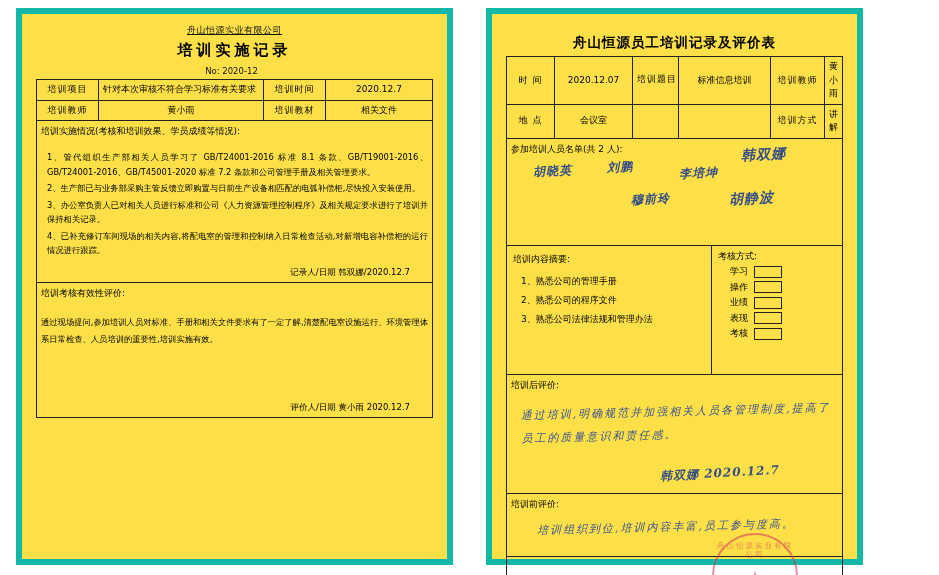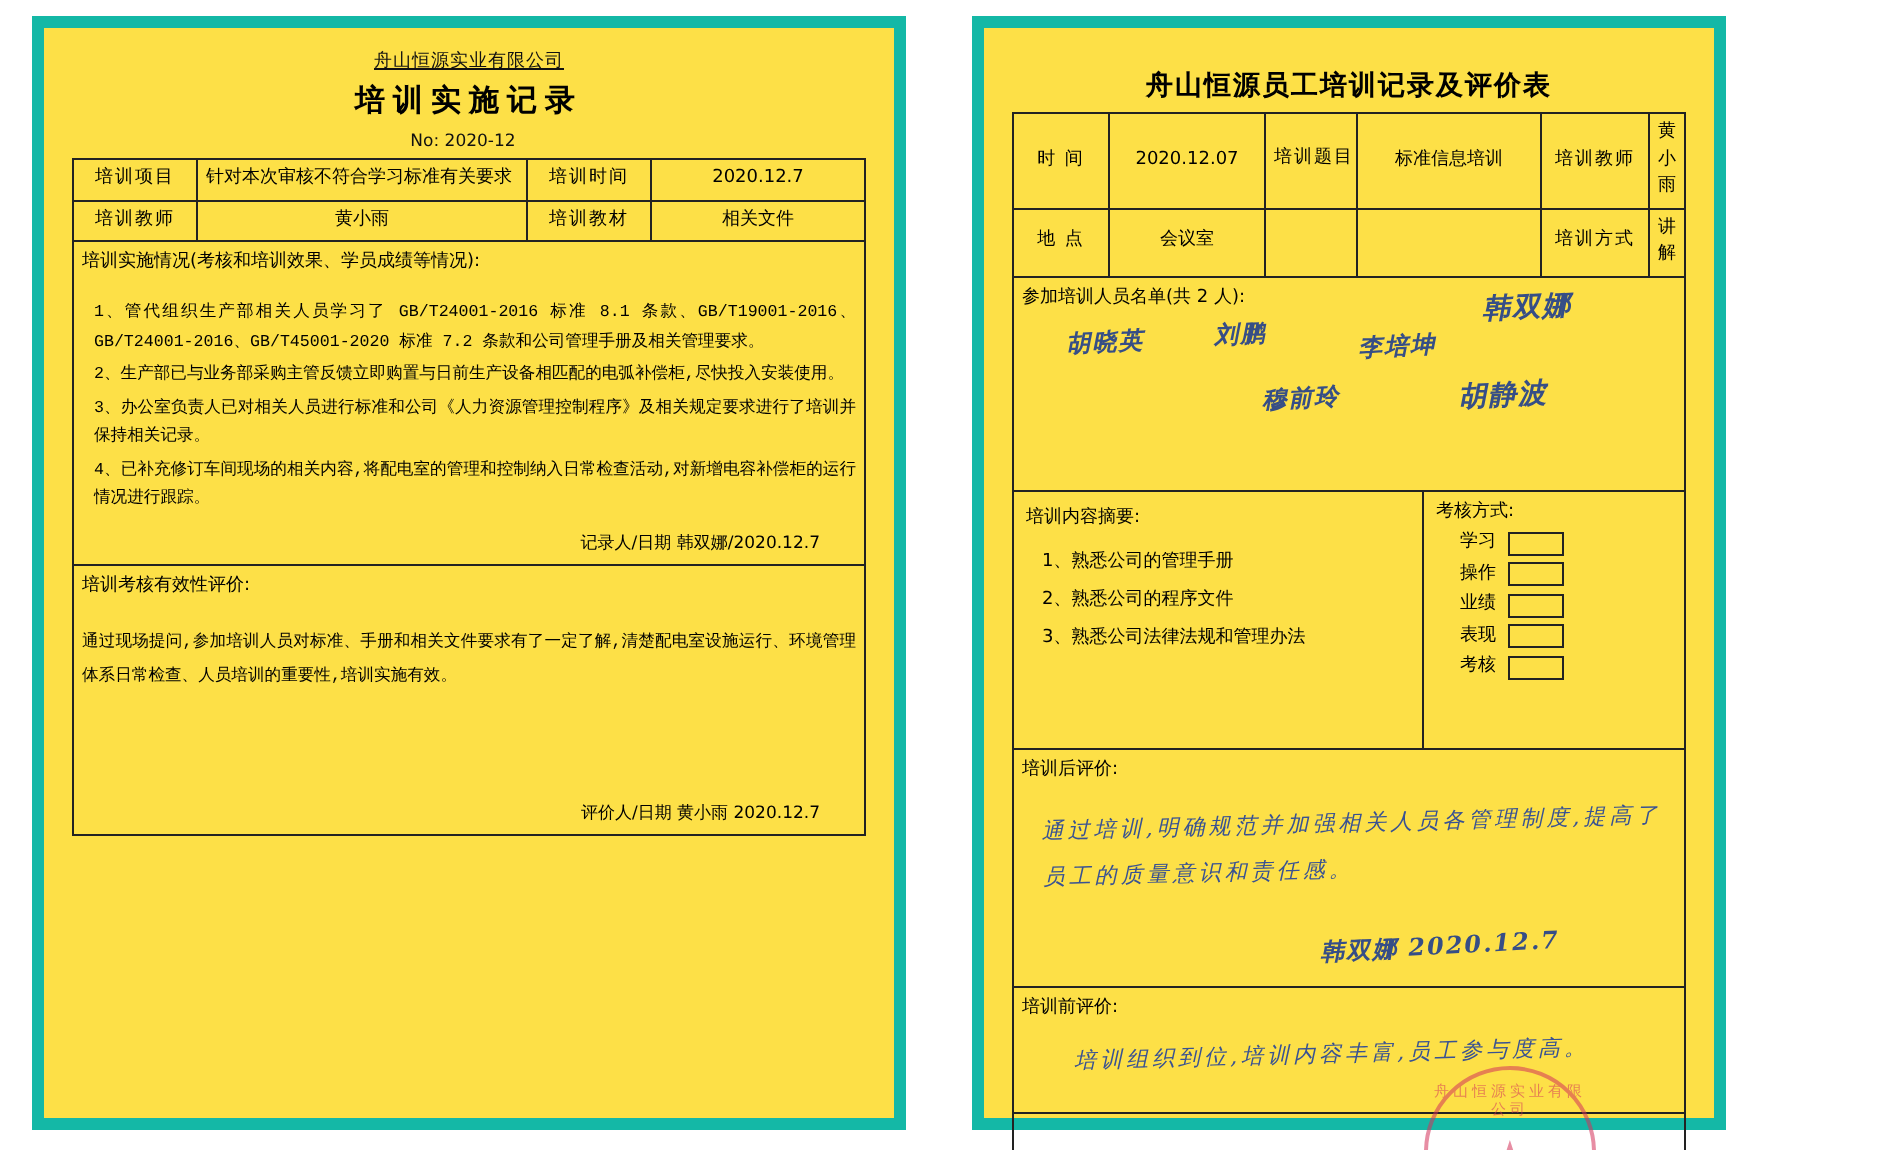--- a/index.html
+++ b/index.html
@@ -104,21 +104,20 @@
   }
   .cell-tall {
     height: 150px;
     vertical-align: top;
   }
   .body-text {
     font-size: 8.3px;
     line-height: 1.75;
     color: #000;
     text-align: justify;
-    font-family: Liberation Mono, monospace;
   }
   .body-text p {
     margin: 0 0 2px 0;
   }
   .indent {
     text-indent: 0;
     padding-left: 6px;
   }
   .sig-right {
     text-align: right;

